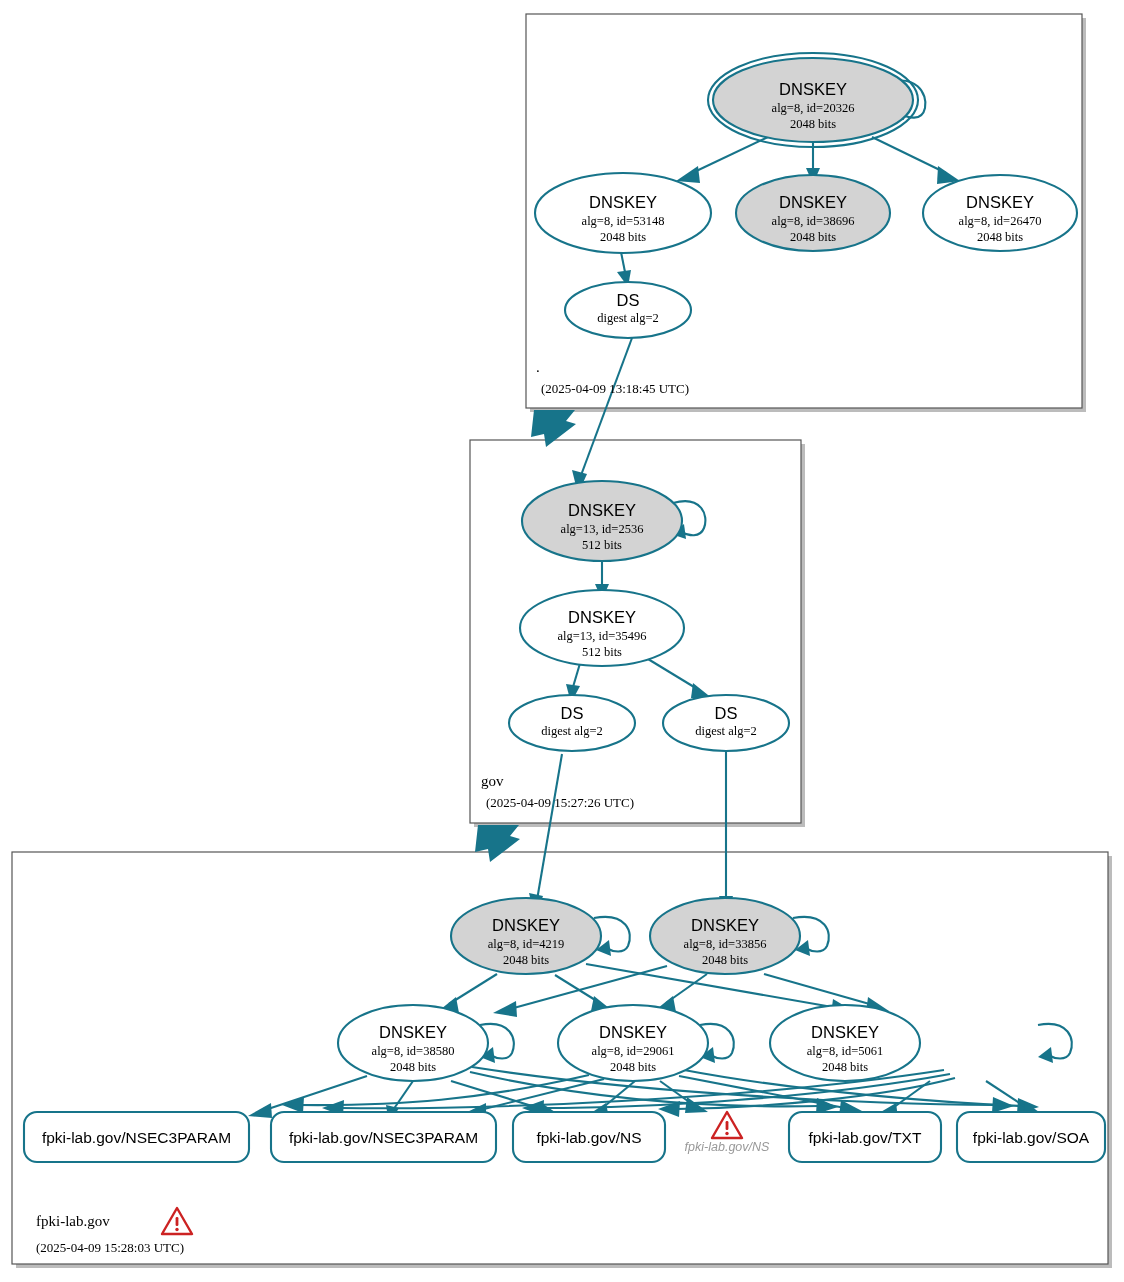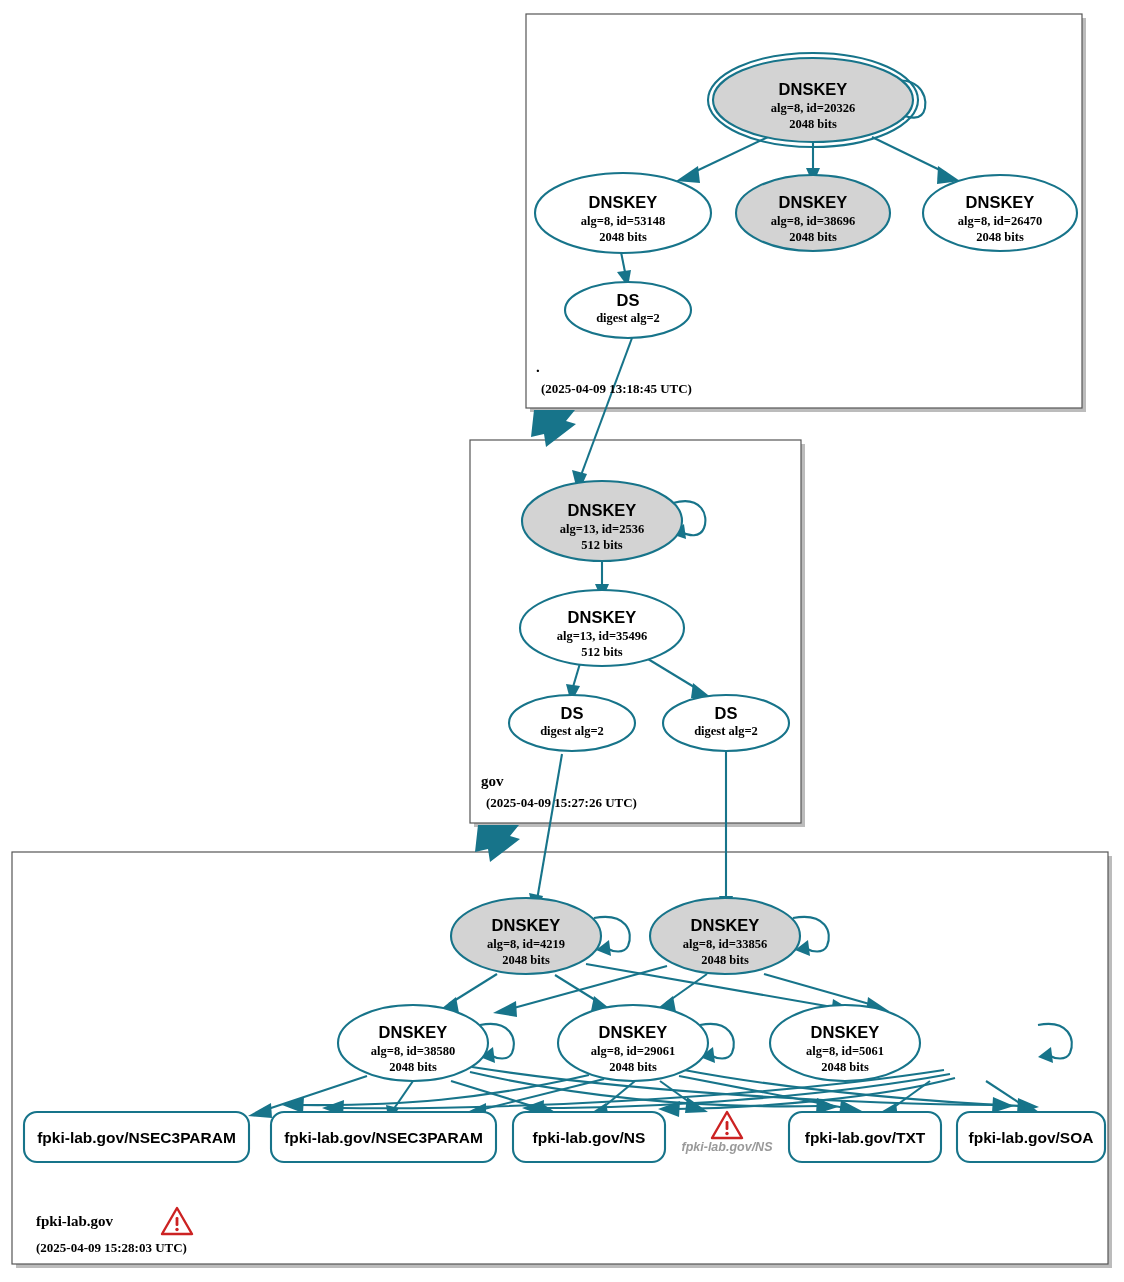--- a/index.html
+++ b/index.html
@@ -9,21 +9,20 @@
   }
   body {
     font-family: "Liberation Sans", sans-serif;
   }
   #canvas {
     position: relative;
     width: 1124px;
     height: 1282px;
     overflow: hidden;
     background: #ffffff;
-    font-weight: bold;
   }
   #graph {
     position: absolute;
     left: 0;
     top: 0;
     width: 1124px;
     height: 1282px;
   }
   .zone-box {
     fill: #ffffff;

